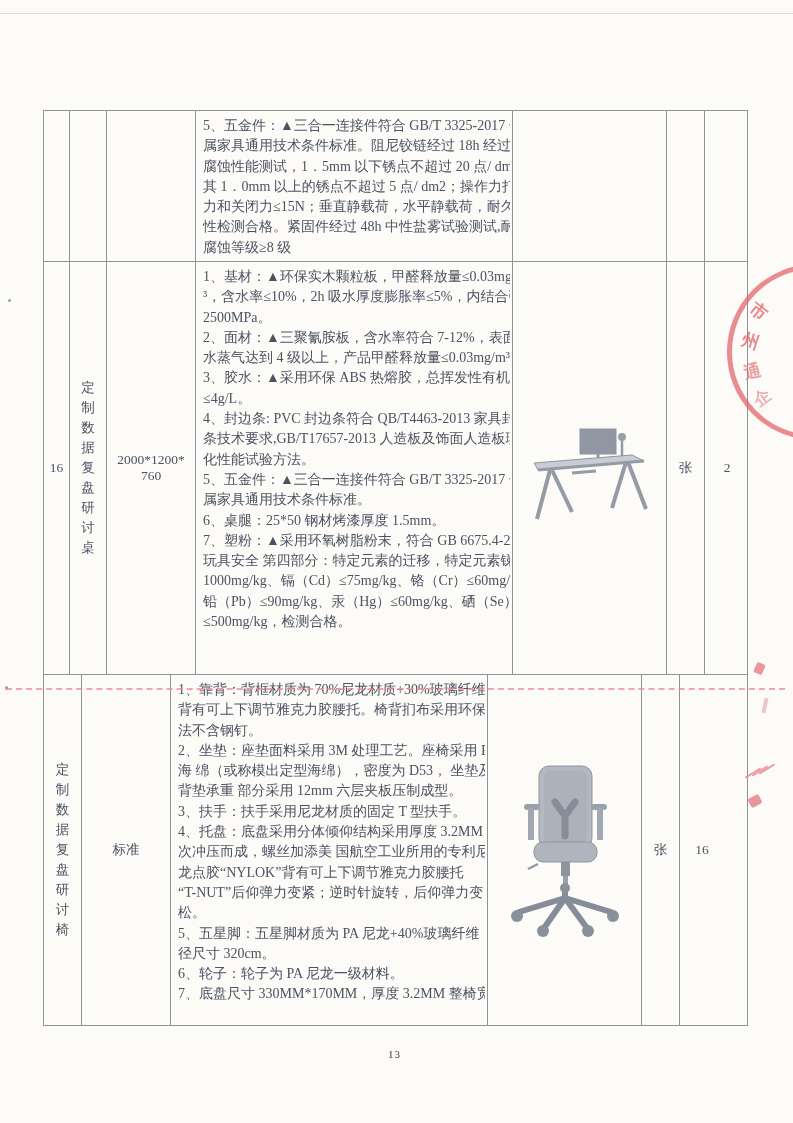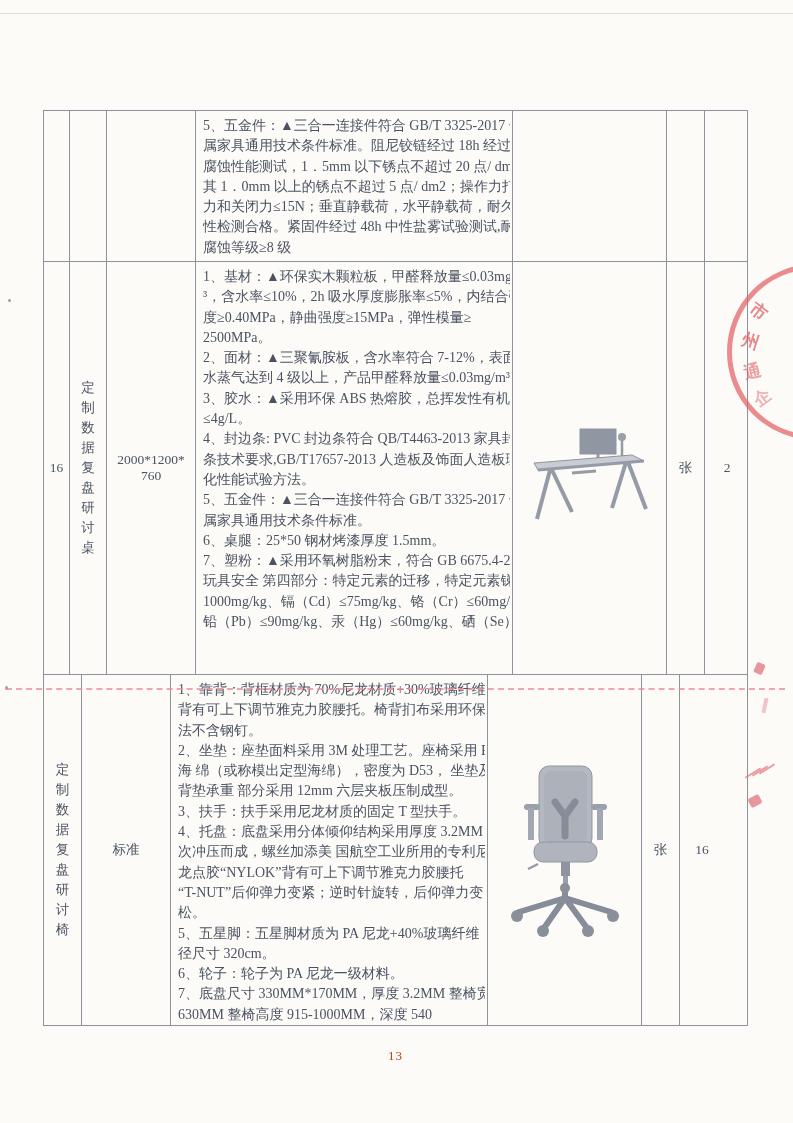--- a/index.html
+++ b/index.html
@@ -35,21 +35,21 @@
   .stamp-circle{
     position:absolute;left:5px;top:6px;width:176px;height:176px;border-radius:50%;
     border:5px solid rgba(227,95,100,0.72);box-sizing:border-box;
   }
   .stamp-char{position:absolute;color:rgba(224,95,102,0.75);font-size:17px;font-weight:bold;}
 
   
   .rmark{position:absolute;background:#e4838b;}
   .rline{position:absolute;top:688px;left:6px;width:779px;height:0;border-top:2px dashed rgba(238,135,155,0.75);}
 
-  .footer{position:absolute;left:388px;top:1048px;font-size:13px;color:#c2410c;letter-spacing:1px;}
+  .footer{position:absolute;left:388px;top:1048px;font-size:11px;color:#404040;letter-spacing:1px;}
 
   svg .ln{stroke:#959ba6;fill:none;}
   svg .fl{fill:#b6bbc3;stroke:#8f95a0;}
 </style>
 </head>
 <body>
 
 <div class="top-scan-line"></div>
 <div class="speck" style="left:8px;top:299px;width:3px;height:3px;"></div>
 <div class="speck" style="left:5px;top:686px;width:3px;height:4px;"></div>
@@ -82,36 +82,36 @@
     <div class="cell c1 center">16</div>
     <div class="cell c2 center">
         <div class="vname">定制数据复盘研讨桌</div>
       </div>
     <div class="cell c3 center">
         <div class="spec-inner">2000*1200*760</div>
       </div>
     <div class="cell c4 desc">
         <div>1、基材：▲环保实木颗粒板，甲醛释放量≤0.03mg/m</div>
         <div>³，含水率≤10%，2h 吸水厚度膨胀率≤5%，内结合强</div>
-        <div>度≥0.40MPa，静曲强度≥15MPa，弹性模量≥</div>
         <div>2500MPa。</div>
         <div>2、面材：▲三聚氰胺板，含水率符合 7-12%，表面耐</div>
         <div>水蒸气达到 4 级以上，产品甲醛释放量≤0.03mg/m³。</div>
         <div>3、胶水：▲采用环保 ABS 热熔胶，总挥发性有机物</div>
         <div>≤4g/L。</div>
         <div>4、封边条: PVC 封边条符合 QB/T4463-2013 家具封边</div>
         <div>条技术要求,GB/T17657-2013 人造板及饰面人造板理</div>
         <div>化性能试验方法。</div>
         <div>5、五金件：▲三合一连接件符合 GB/T 3325-2017 金</div>
         <div>属家具通用技术条件标准。</div>
         <div>6、桌腿：25*50 钢材烤漆厚度 1.5mm。</div>
         <div>7、塑粉：▲采用环氧树脂粉末，符合 GB 6675.4-2014</div>
         <div>玩具安全 第四部分：特定元素的迁移，特定元素锑</div>
         <div>1000mg/kg、镉（Cd）≤75mg/kg、铬（Cr）≤60mg/kg、</div>
         <div>铅（Pb）≤90mg/kg、汞（Hg）≤60mg/kg、硒（Se）</div>
+        <div>≤500mg/kg，检测合格。</div>
       </div>
     <div class="cell c5 imgcell">
       <svg width="140" height="118" viewBox="0 0 140 118">
 
         <rect x="60" y="20" width="36" height="25" class="fl" style="fill:#9097a2;"></rect>
         <line x1="78" y1="45" x2="78" y2="52" class="ln" stroke-width="3"></line>
         <line x1="68" y1="52" x2="90" y2="51" class="ln" stroke-width="2.5"></line>
 
         <line x1="102" y1="31" x2="102" y2="50" class="ln" stroke-width="2.5"></line>
         <circle cx="102" cy="28" r="4" style="fill:#9aa0aa;"></circle>
@@ -148,21 +148,20 @@
         <div>3、扶手：扶手采用尼龙材质的固定 T 型扶手。</div>
         <div>4、托盘：底盘采用分体倾仰结构采用厚度 3.2MM 一</div>
         <div>次冲压而成，螺丝加添美 国航空工业所用的专利尼</div>
         <div>龙点胶“NYLOK”背有可上下调节雅克力胶腰托</div>
         <div>“T-NUT”后仰弹力变紧；逆时针旋转，后仰弹力变</div>
         <div>松。</div>
         <div>5、五星脚：五星脚材质为 PA 尼龙+40%玻璃纤维；半</div>
         <div>径尺寸 320cm。</div>
         <div>6、轮子：轮子为 PA 尼龙一级材料。</div>
         <div>7、底盘尺寸 330MM*170MM，厚度 3.2MM 整椅宽度</div>
-        <div>630MM 整椅高度 915-1000MM，深度 540</div>
       </div>
     <div class="cell c5 imgcell">
       <svg width="125" height="180" viewBox="0 0 125 180">
 
         <rect x="37" y="6" width="53" height="82" rx="10" class="fl" style="fill:#b4b9c1;"></rect>
         <rect x="42" y="11" width="43" height="72" rx="7" style="fill:#acb1ba;"></rect>
 
         <path d="M63,76 L63,56 M63,56 L53,42 M63,56 L73,42" stroke="#878d98" stroke-width="7" fill="none" stroke-linecap="round"></path>
 
         <rect x="22" y="44" width="16" height="6" rx="3" style="fill:#9aa0aa;"></rect>

